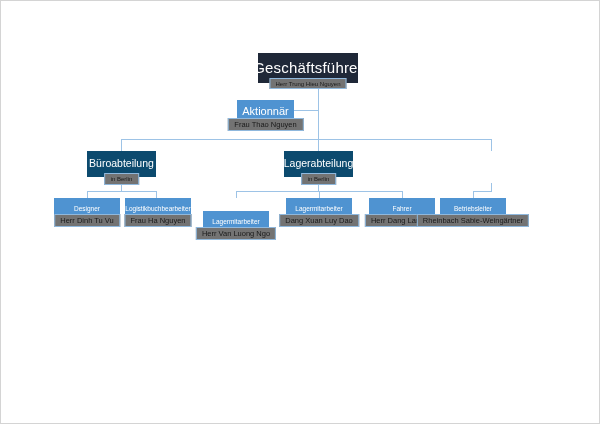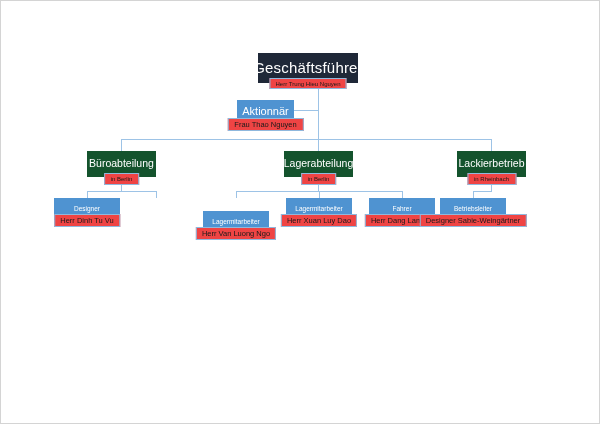--- a/index.html
+++ b/index.html
@@ -33,21 +33,21 @@
     display: flex;
     align-items: center;
     justify-content: center;
     color: #ffffff;
     text-align: center;
     line-height: 1.1;
     overflow: hidden;
   }
   .node .namelabel {
     position: absolute;
-    background: #ef4444;
+    background: #737373;
     border: 1px solid #8fb8dd;
     color: #1a1a1a;
     display: flex;
     align-items: center;
     justify-content: center;
     white-space: nowrap;
     box-sizing: border-box;
   }
   
   .root .box {
@@ -75,21 +75,21 @@
     height: 13px;
     font-size: 7.5px;
     left: 50%;
     transform: translateX(-50%);
     top: 18px;
     padding: 0 6px;
   }
   
   .dept .box {
     height: 26px;
-    background: #14532d;
+    background: #0c4a6e;
     font-size: 10.5px;
   }
   .dept .namelabel {
     height: 12px;
     font-size: 6px;
     left: 50%;
     transform: translateX(-50%);
     top: 22px;
     padding: 0 6px;
   }
@@ -150,44 +150,44 @@
   <div class="node dept" style="left:86px; top:150px; width:69px; height:36px;">
     <div class="box">Büroabteilung</div>
     <div class="namelabel">in Berlin</div>
   </div>
 
   <div class="node dept" style="left:283px; top:150px; width:69px; height:36px;">
     <div class="box">Lagerabteilung</div>
     <div class="namelabel">in Berlin</div>
   </div>
 
-  <div class="node dept" style="left:456px; top:150px; width:69px; height:36px;">
-    <div class="box">Lackierbetrieb</div>
-    <div class="namelabel">in Rheinbach</div>
-  </div>
 
   <div class="node leaf" style="left:53px; top:197px; width:66px; height:32px;">
     <div class="box">Designer</div>
     <div class="namelabel">Herr Dinh Tu Vu</div>
   </div>
 
+  <div class="node leaf" style="left:124px; top:197px; width:66px; height:32px;">
+    <div class="box">Logistikbuchbearbeiter</div>
+    <div class="namelabel">Frau Ha Nguyen</div>
+  </div>
 
   <div class="node leaf" style="left:202px; top:210px; width:66px; height:32px;">
     <div class="box">Lagermitarbeiter</div>
     <div class="namelabel">Herr Van Luong Ngo</div>
   </div>
 
   <div class="node leaf" style="left:285px; top:197px; width:66px; height:32px;">
     <div class="box">Lagermitarbeiter</div>
-    <div class="namelabel">Herr Xuan Luy Dao</div>
+    <div class="namelabel">Dang Xuan Luy Dao</div>
   </div>
 
   <div class="node leaf" style="left:368px; top:197px; width:66px; height:32px;">
     <div class="box">Fahrer</div>
     <div class="namelabel">Herr Dang Lam Vu</div>
   </div>
 
   <div class="node leaf" style="left:439px; top:197px; width:66px; height:32px;">
     <div class="box">Betriebsleiter</div>
-    <div class="namelabel">Designer Sabie-Weingärtner</div>
+    <div class="namelabel">Rheinbach Sabie-Weingärtner</div>
   </div>
 
 </div>
 
 </body></html>

